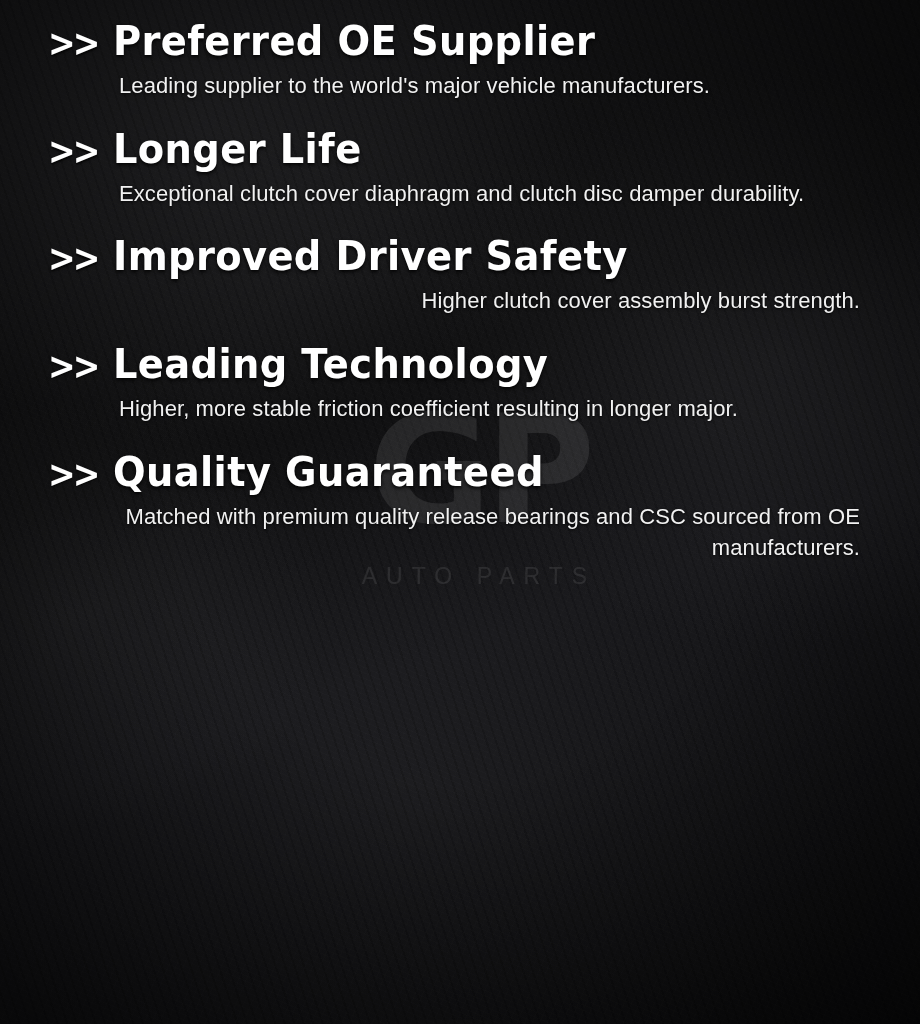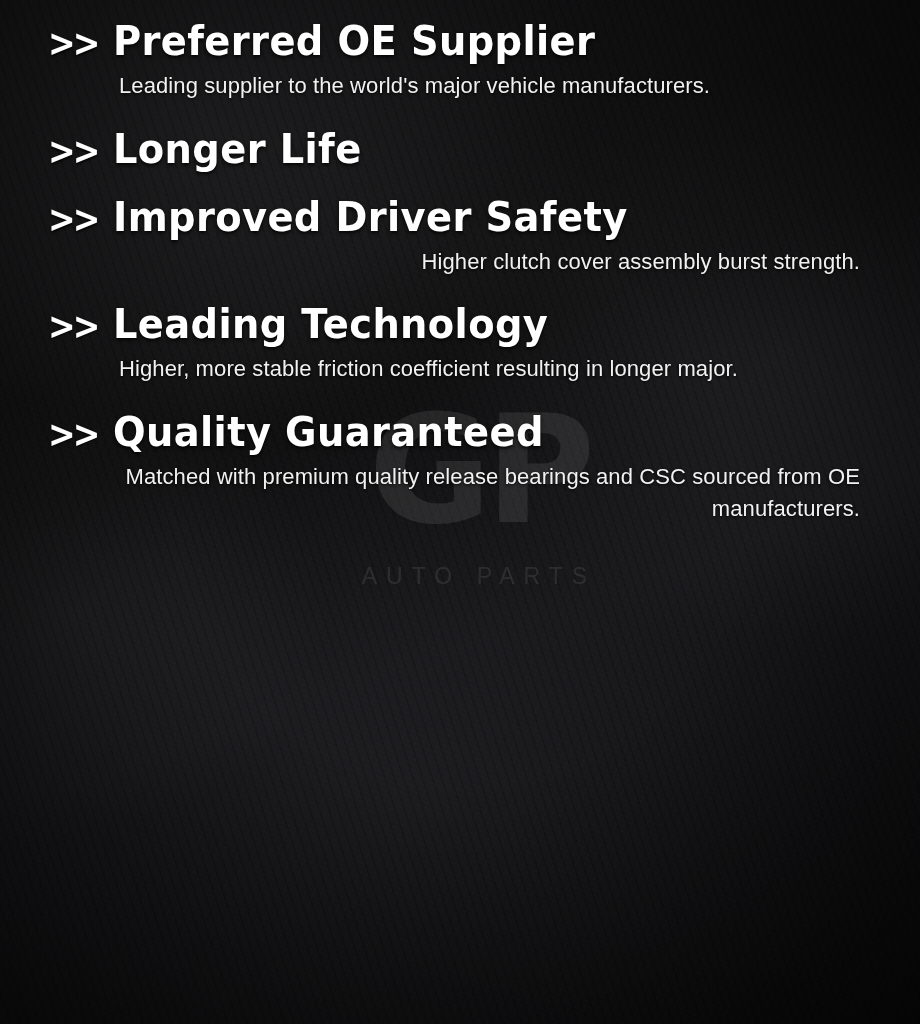--- a/index.html
+++ b/index.html
@@ -152,20 +152,21 @@
         <span class="feature-title">Preferred OE Supplier</span>
       </div>
       <p class="feature-body">Leading supplier to the world's major vehicle manufacturers.</p>
     </div>
 
     <div class="feature f2">
       <div class="feature-head">
         <span class="chev">&gt;&gt;</span>
         <span class="feature-title">Longer Life</span>
       </div>
+      <p class="feature-body">Exceptional clutch cover diaphragm and clutch disc damper durability.</p>
     </div>
 
     <div class="feature f3">
       <div class="feature-head">
         <span class="chev">&gt;&gt;</span>
         <span class="feature-title">Improved Driver Safety</span>
       </div>
       <p class="feature-body">Higher clutch cover assembly burst strength.</p>
     </div>
 

